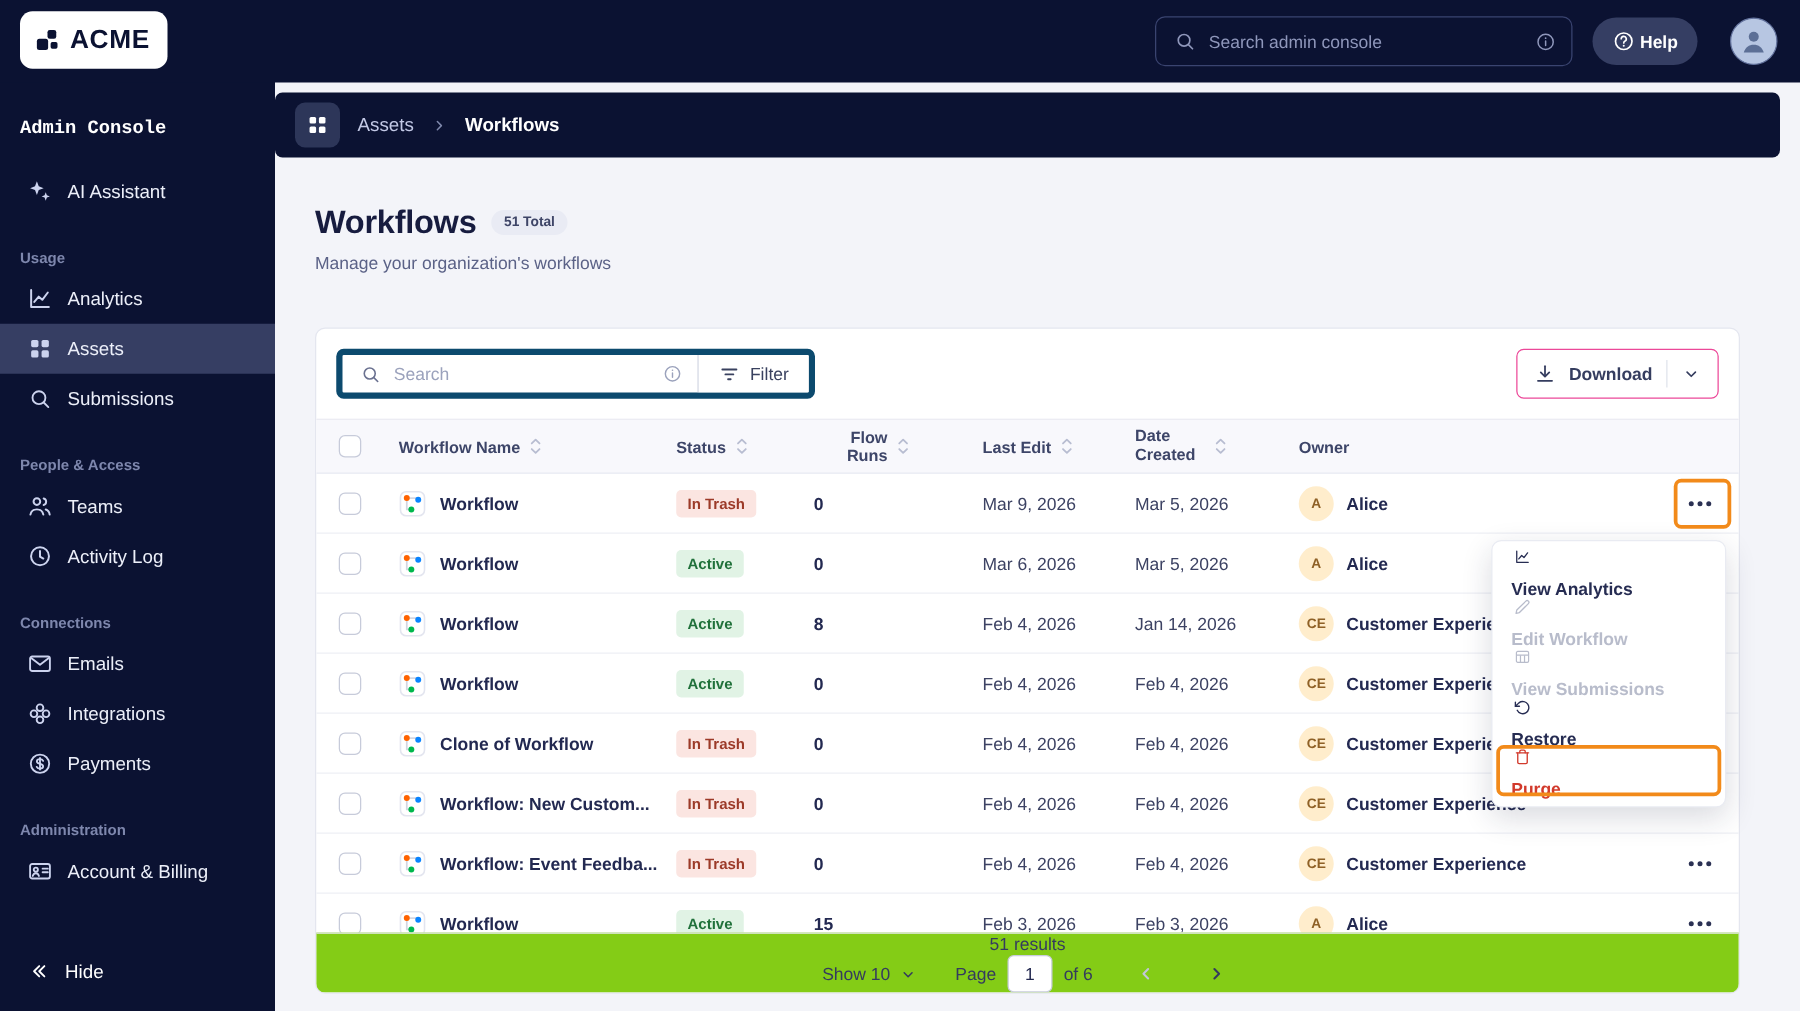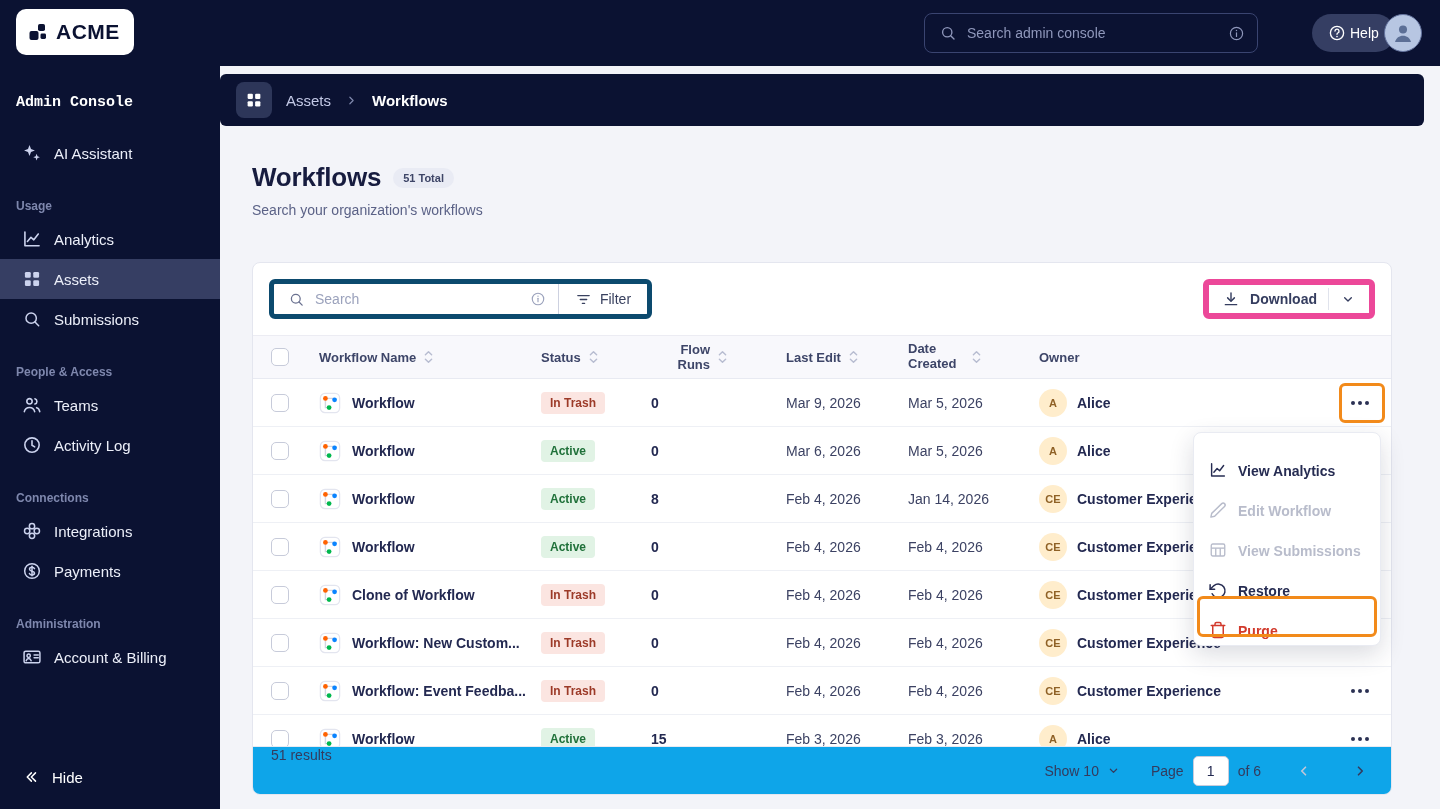--- a/index.html
+++ b/index.html
@@ -11,22 +11,22 @@
 
   
   .topbar { position:absolute; left:0; top:0; width:1440px; height:66px; background:var(--navy); }
   .logo { position:absolute; left:16px; top:9px; height:46px; background:#fff; border-radius:10px;
           display:flex; align-items:center; gap:7px; padding:0 14px 0 11px; color:#0b1232; cursor:pointer; }
   .logo-text { font-size:21px; font-weight:800; letter-spacing:.5px; }
   .tb-search { position:absolute; left:924px; top:13px; width:334px; height:40px; border:1px solid #3a4470;
                border-radius:8px; display:flex; align-items:center; gap:10px; padding:0 12px 0 14px; color:#8f97bb; }
   .tb-search input { flex:1; background:transparent; border:none; outline:none; color:#dfe3f5; font-size:14px; font-family:inherit; }
   .tb-search input::placeholder { color:#8f97bb; }
-  .help-btn { position:absolute; left:1312px; top:14px; height:38px; border:none; border-radius:19px; background:#353e63;
-              display:flex; align-items:center; gap:4px; padding:0 16px; color:#fff; font-size:14px; font-weight:400;
+  .help-btn { position:absolute; left:1274px; top:14px; height:38px; border:none; border-radius:19px; background:#353e63;
+              display:flex; align-items:center; gap:4px; padding:0 16px; color:#fff; font-size:14px; font-weight:700;
               font-family:inherit; cursor:pointer; }
   .avatar { position:absolute; left:1384px; top:14px; width:38px; height:38px; border-radius:50%;
             background:#b7c6e2; border:1px solid #64739e; display:flex; align-items:center; justify-content:center;
             color:#5c6f96; cursor:pointer; overflow:hidden; }
 
   
   .sidebar { position:absolute; left:0; top:66px; width:220px; height:743px; background:var(--navy); padding-top:28px; }
   .sidebar-title { margin:0 0 22px 16px; font-size:15px; font-weight:700; color:#fff;font-family:Liberation Mono, monospace; }
   .nav-item { height:40px; display:flex; align-items:center; gap:12px; padding-left:22px; color:#eceff9;
               font-size:15px; cursor:pointer; }
@@ -58,21 +58,21 @@
   .toolbar { height:72px; display:flex; align-items:center; justify-content:space-between; padding:0 16px; }
   .search-group { display:flex; align-items:stretch; height:40px; width:383px; border:5px solid #0c4a6e;
                   border-radius:6px; overflow:hidden; background:#fff; }
   .sg-search { display:flex; align-items:center; flex:1; gap:10px; padding:0 12px 0 14px; color:#6a7190; }
   .sg-search input { flex:1; min-width:0; border:none; outline:none; font-size:14px; font-family:inherit; color:#333a5c; }
   .sg-search input::placeholder { color:#9ba2bc; }
   .sg-info { color:#9ba2bc; display:flex; align-items:center; }
   .sg-divider { width:1px; background:#cdd1e0; }
   .filter-btn { width:88px; display:flex; align-items:center; justify-content:center; gap:8px; background:#fff;
                 border:none; font-size:14px; font-family:inherit; color:#39415f; cursor:pointer; }
-  .download-btn { height:40px; display:flex; align-items:center; gap:10px; padding:0 13px; border:6px solid #ec4899;
+  .download-btn { height:40px; display:flex; align-items:center; gap:10px; padding:0 13px; border:1px solid #ec4899;
                   border-radius:6px; background:#fff; color:#353d5f; font-size:14px; font-weight:600;
                   font-family:inherit; cursor:pointer; }
   .dl-divider { width:1px; height:22px; background:#e0e3ec; margin:0 1px; }
 
   .grid { display:grid; grid-template-columns:56px 232px 110px 95px 145px 135px 1fr 62px; align-items:center; }
   .thead { height:44px; background:#f8f8fc; border-top:1px solid #ececf3; border-bottom:1px solid #e8eaf2;
            font-size:13px; font-weight:700; color:#3d4568; }
   .th { display:flex; align-items:center; gap:7px; cursor:pointer; }
   .sort { color:#b8bdd1; flex:0 0 auto; }
   .col-check { padding-left:18px; }
@@ -94,38 +94,38 @@
   .flow-val { font-weight:700; color:#232951; }
   .date-val { color:#3c4263; white-space:nowrap; }
   .owner-cell { display:flex; align-items:center; gap:10px; }
   .avatar-sm { width:28px; height:28px; border-radius:50%; background:#ffedcc; color:#8f6126; font-size:11px;
                font-weight:700; display:flex; align-items:center; justify-content:center; flex:0 0 28px; }
   .owner-name { font-weight:700; color:#232951; white-space:nowrap; }
   .dots-btn { width:36px; height:30px; border:none; background:transparent; display:flex; align-items:center;
               justify-content:center; gap:3px; cursor:pointer; }
   .dot { width:4px; height:4px; border-radius:50%; background:#2b3153; }
 
-  .card-footer { position:absolute; left:0; right:0; bottom:0; height:48px; background:#0ea5e9; border-top:1px solid #e8eaf2;
-                 display:flex; justify-content:space-between; padding:0 18px; z-index:6; }
+  .card-footer { position:absolute; left:0; right:0; bottom:0; height:48px; background:#84cc16; border-top:1px solid #e8eaf2;
+                 display:flex; align-items:center; justify-content:space-between; padding:0 18px; z-index:6;flex-direction:column; }
   .cf-left { font-size:14px; color:#343b5e; }
   .cf-right { display:flex; align-items:center; gap:30px; font-size:14px; color:#343b5e; }
   .show-sel { display:flex; align-items:center; gap:7px; cursor:pointer; }
   .page-group { display:flex; align-items:center; gap:9px; }
   .page-input { width:36px; height:30px; border:1px solid #c8ccdc; border-radius:5px; text-align:center;
                 font-size:14px; font-family:inherit; color:#232951; }
   .pg-btn { width:26px; height:26px; border:none; background:none; display:flex; align-items:center;
             justify-content:center; cursor:pointer; }
   .pg-prev { color:#c2c7d8; }
   .pg-next { color:#343b5e; }
 
   
   .menu { position:absolute; left:1193px; top:432px; width:188px; background:#fff; border:1px solid #e9ebf2;
           border-radius:8px; box-shadow:0 8px 24px rgba(22,28,64,.16); padding:6px 0; z-index:20; }
-  .menu-item { height:40px; display:flex; align-items:flex-end; gap:11px; padding:0 15px; font-size:14px;
-               font-weight:600; color:#262c52; cursor:pointer; }
+  .menu-item { height:40px; display:flex; align-items:flex-start; gap:11px; padding:0 15px; font-size:14px;
+               font-weight:600; color:#262c52; cursor:pointer;flex-direction:column; }
   .menu-item.disabled { color:#b8bccb; cursor:default; }
   .menu-item.danger { color:#d23a2c; }
 
   
   .annotation { position:absolute; border:3px solid #f28a1a; border-radius:6px; z-index:40; pointer-events:none; }
   #ann-actions { left:1339px; top:383px; width:46px; height:40px; }
   #ann-purge { left:1197px; top:596px; width:180px; height:41px; }
 </style>
 </head>
 <body>
@@ -333,20 +333,26 @@
     <div class="nav-item">
       <svg class="ic" width="20" height="20">
           <use href="#i-clock"></use>
         </svg>
       <span>Activity Log</span>
     </div>
 
     <div class="section-label">Connections</div>
     <div class="nav-item">
       <svg class="ic" width="20" height="20">
+          <use href="#i-mail"></use>
+        </svg>
+      <span>Emails</span>
+    </div>
+    <div class="nav-item">
+      <svg class="ic" width="20" height="20">
           <use href="#i-petals"></use>
         </svg>
       <span>Integrations</span>
     </div>
     <div class="nav-item">
       <svg class="ic" width="20" height="20">
           <use href="#i-dollar"></use>
         </svg>
       <span>Payments</span>
     </div>
@@ -380,21 +386,21 @@
           <use href="#i-chev-right"></use>
         </svg>
       <span class="bc-current">Workflows</span>
     </div>
 
     <div class="page-head">
       <div class="ph-row">
         <h1 class="page-title">Workflows</h1>
         <span class="badge-total">51 Total</span>
       </div>
-      <div class="subtitle">Search your organization's workflows</div>
+      <div class="subtitle">Manage your organization's workflows</div>
     </div>
 
     <section class="card">
 
       <div class="toolbar">
         <div class="search-group">
           <div class="sg-search">
             <svg class="ic" width="17" height="17">
                 <use href="#i-search"></use>
               </svg>

